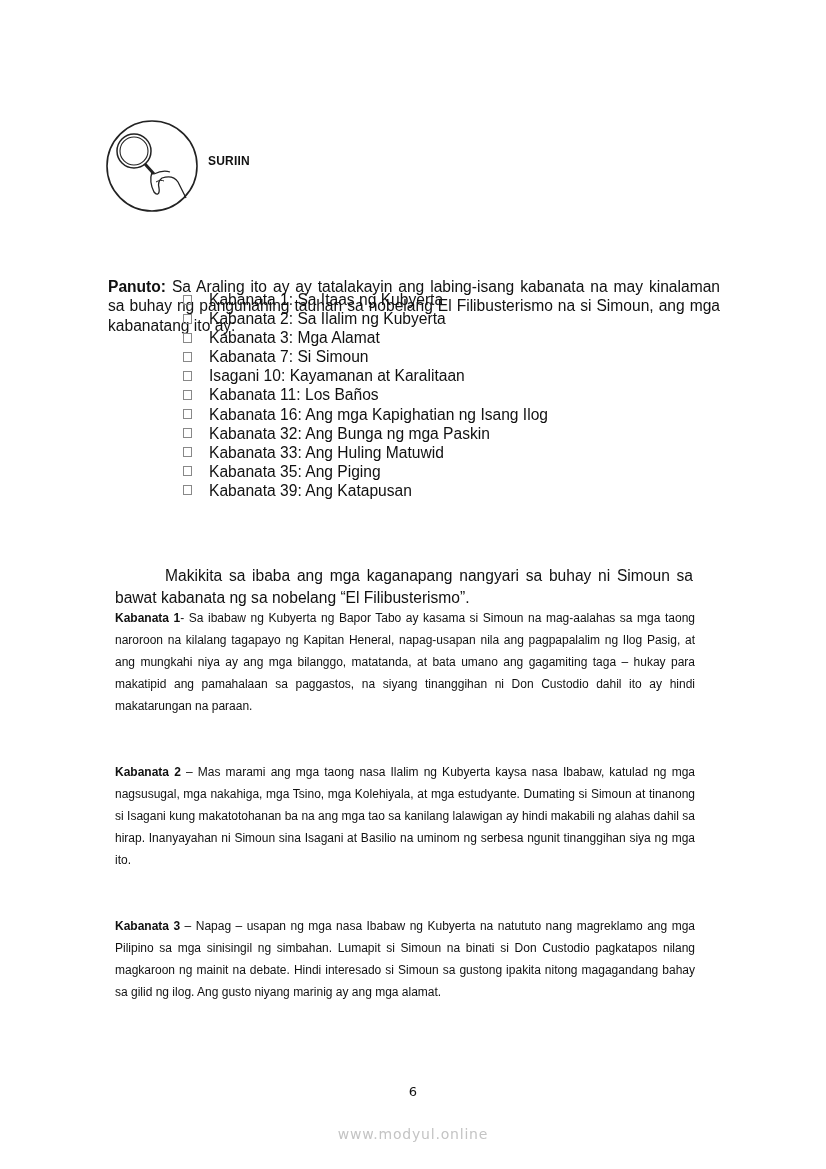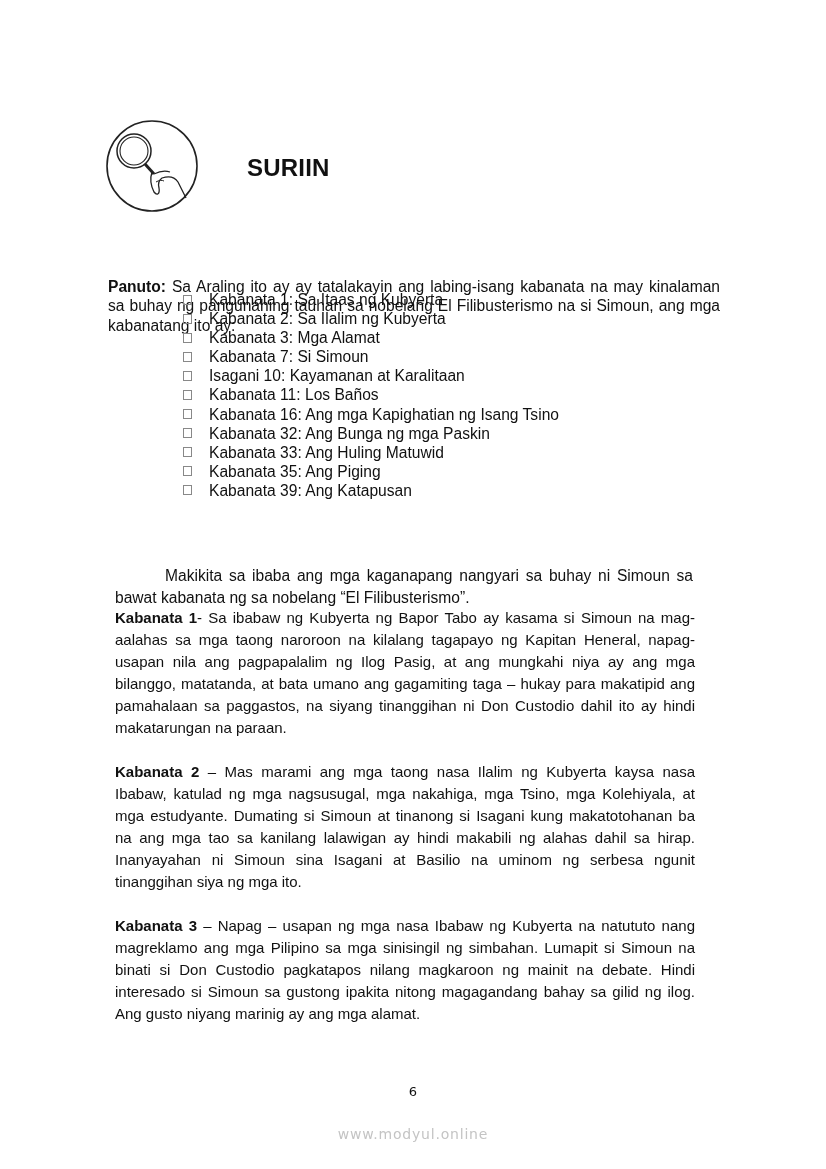--- a/index.html
+++ b/index.html
@@ -1,32 +1,32 @@
 <!DOCTYPE html>
 <html><head>
 <meta charset="utf-8">
 <style>
   html, body { margin: 0; padding: 0; background: #ffffff; }
   body { width: 826px; height: 1169px; position: relative; overflow: hidden;
          font-family: "Liberation Sans", sans-serif; color: #111; }
   .icon-wrap { position: absolute; left: 104px; top: 118px; width: 96px; height: 96px; }
-  .section-title { position: absolute; left: 208px; top: 154px; font-size: 24px; font-weight: bold;
-                   letter-spacing: 0.2px; margin-left: 39px; }
+  .section-title { position: absolute; left: 208px; top: 154px; font-size: 12px; font-weight: bold;
+                   letter-spacing: 0.2px; }
   .panuto { position: absolute; left: 108px; top: 233px; width: 612px; font-size: 15.6px;
             line-height: 19.3px; text-align: justify; margin-top: 44px; }
   .panuto b { font-weight: bold; }
   .chapter-list { position: absolute; left: 180px; top: 290px; margin: 0; padding: 0; list-style: none;
                   font-size: 15.6px; line-height: 19.1px; }
   .chapter-list li { display: flex; align-items: center; }
   .box { display: inline-block; width: 9px; height: 10px; border: 1px solid #888; margin-right: 17px;
          margin-left: 3px; box-sizing: border-box; }
   .intro { position: absolute; left: 115px; top: 541px; width: 578px; font-size: 15.6px; line-height: 22px;
            text-align: justify; margin-top: 24px; }
   .intro .indent { display: inline-block; width: 50px; }
-  .para { position: absolute; left: 115px; width: 580px; font-size: 15px; line-height: 22px;
+  .para { position: absolute; left: 115px; width: 580px; font-size: 12px; line-height: 22px;
           text-align: justify; }
   .para b { font-weight: bold; }
   .p1 { top: 607px; }
   .p2 { top: 761px; }
   .p3 { top: 915px; }
   .page-num { position: absolute; left: 0; width: 826px; top: 1084px; text-align: center; font-size: 13px;
               font-family: "DejaVu Sans", sans-serif; }
   .watermark { position: absolute; left: 0; width: 826px; top: 1126px; text-align: center; font-size: 14px;
                color: #c4c4c4; letter-spacing: 0.8px; font-family: "DejaVu Sans", sans-serif; }
 </style>
@@ -69,21 +69,21 @@
   <li>
       <span class="box"></span>
       <span>Isagani 10: Kayamanan at Karalitaan</span>
     </li>
   <li>
       <span class="box"></span>
       <span>Kabanata 11: Los Baños</span>
     </li>
   <li>
       <span class="box"></span>
-      <span>Kabanata 16: Ang mga Kapighatian ng Isang Tsino</span>
+      <span>Kabanata 16: Ang mga Kapighatian ng Isang Ilog</span>
     </li>
   <li>
       <span class="box"></span>
       <span>Kabanata 32: Ang Bunga ng mga Paskin</span>
     </li>
   <li>
       <span class="box"></span>
       <span>Kabanata 33: Ang Huling Matuwid</span>
     </li>
   <li>

